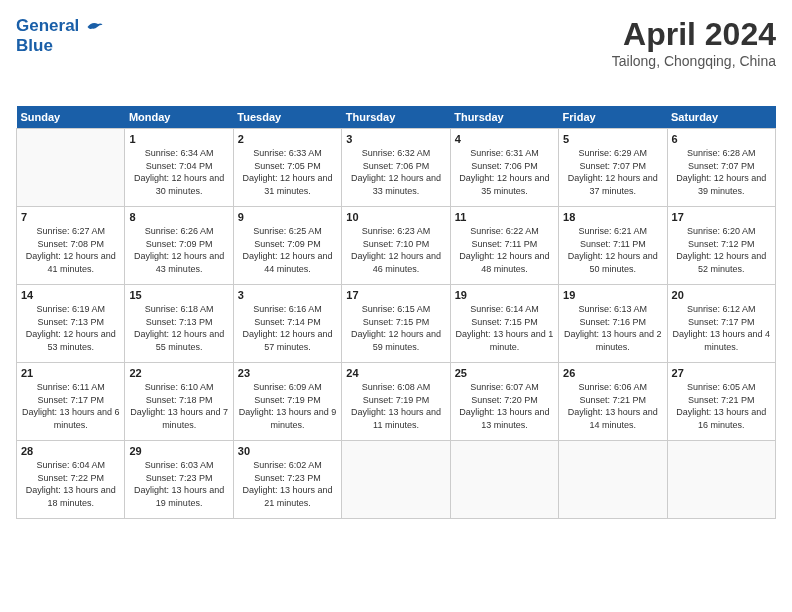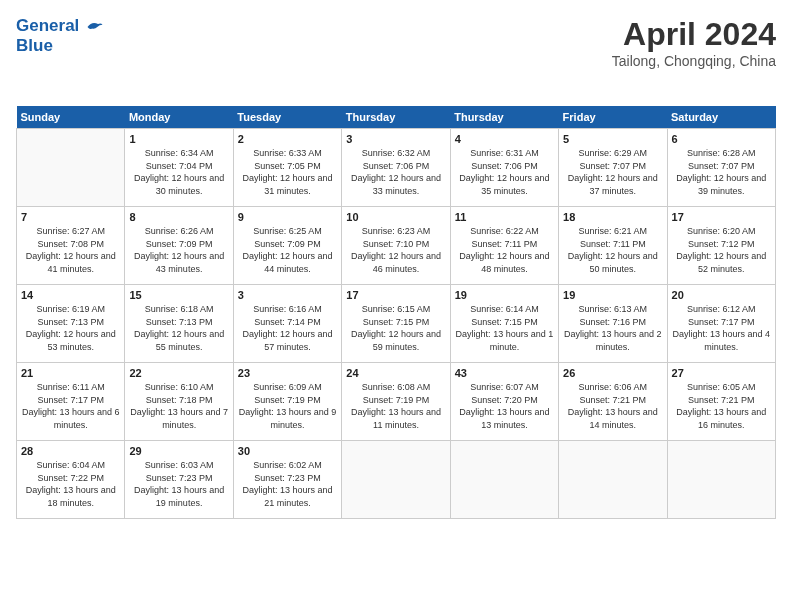--- a/index.html
+++ b/index.html
@@ -211,21 +211,21 @@
           </td>
           <td>
             <div class="day-num">23</div>
             <div class="day-info">Sunrise: 6:09 AM<br>Sunset: 7:19 PM<br>Daylight: 13 hours and 9 minutes.</div>
           </td>
           <td>
             <div class="day-num">24</div>
             <div class="day-info">Sunrise: 6:08 AM<br>Sunset: 7:19 PM<br>Daylight: 13 hours and 11 minutes.</div>
           </td>
           <td>
-            <div class="day-num">43</div>
+            <div class="day-num">25</div>
             <div class="day-info">Sunrise: 6:07 AM<br>Sunset: 7:20 PM<br>Daylight: 13 hours and 13 minutes.</div>
           </td>
           <td>
             <div class="day-num">26</div>
             <div class="day-info">Sunrise: 6:06 AM<br>Sunset: 7:21 PM<br>Daylight: 13 hours and 14 minutes.</div>
           </td>
           <td>
             <div class="day-num">27</div>
             <div class="day-info">Sunrise: 6:05 AM<br>Sunset: 7:21 PM<br>Daylight: 13 hours and 16 minutes.</div>
           </td>

